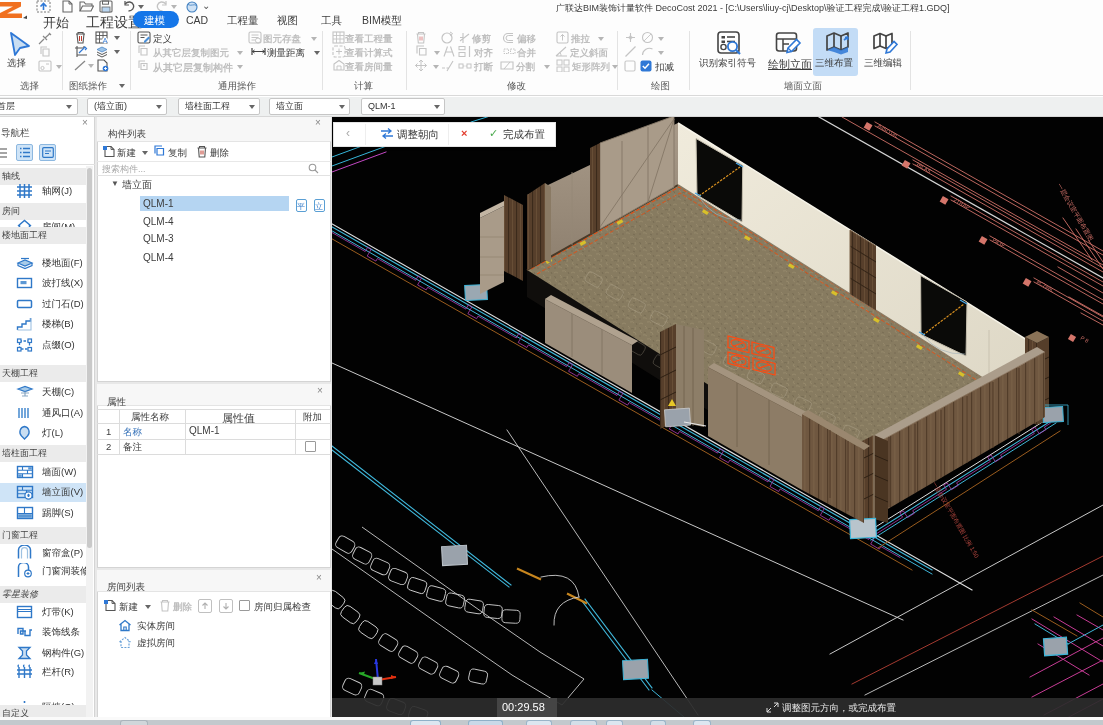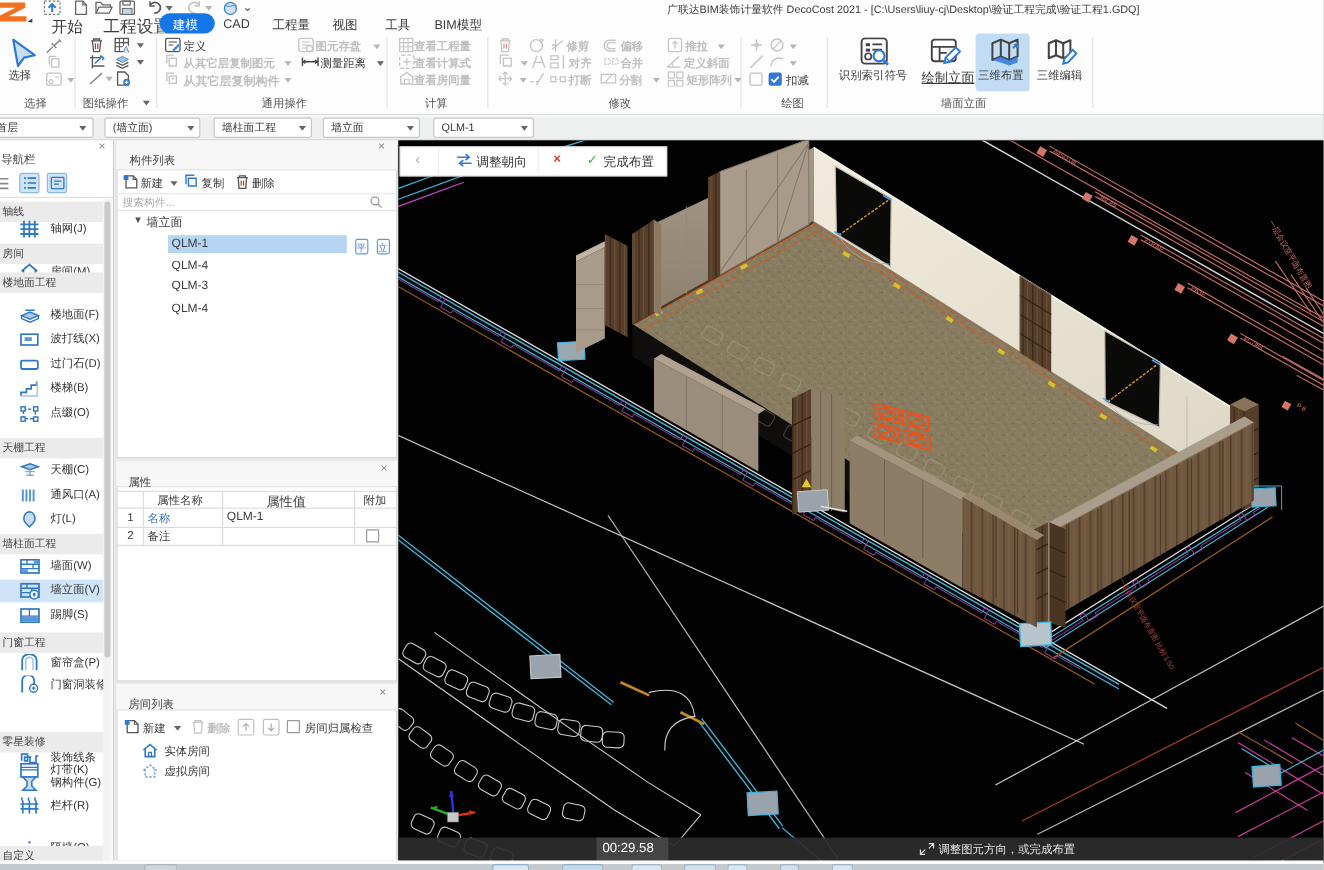--- a/index.html
+++ b/index.html
@@ -468,22 +468,22 @@
       <span>窗帘盒(P)</span>
     </div>
   <div class="navitem" style="top:561px;">
       <svg width="17" height="16" viewBox="0 0 17 16">
         <path d="M2.5 14 V4 a5 4.5 0 0 1 10 0 v10" fill="none" stroke="#2f78c8" stroke-width="1.5"></path>
         <circle cx="12" cy="10.5" r="3.3" fill="#fff" stroke="#2f78c8" stroke-width="1.2"></circle>
         <path d="M10.5 10.5 h3 M12 9 v3" stroke="#2f78c8" stroke-width="1"></path>
       </svg>
       <span>门窗洞装修</span>
     </div>
-  <div class="navhead" style="top:610px;">零星装修</div>
-  <div class="navitem" style="top:632px;text-align:right;">
+  <div class="navhead" style="top:586px;font-style:italic;">零星装修</div>
+  <div class="navitem" style="top:602px;text-align:right;">
       <svg width="17" height="16" viewBox="0 0 17 16">
         <rect x="1.5" y="2.5" width="14" height="11" fill="none" stroke="#2f78c8" stroke-width="1.4"></rect>
         <path d="M1.5 5.5 h14 M1.5 7.5 h14" stroke="#2f78c8" stroke-width="1.1"></path>
       </svg>
       <span>灯带(K)</span>
     </div>
   <div class="navitem" style="top:622px;">
       <svg width="18" height="16" viewBox="0 0 18 16">
         <path d="M2 10 V4.5 h5 V10 H4.5 V7 h5.5 M9 7 v4.5 h5 V6 h2" fill="none" stroke="#2f78c8" stroke-width="1.4"></path>
       </svg>

